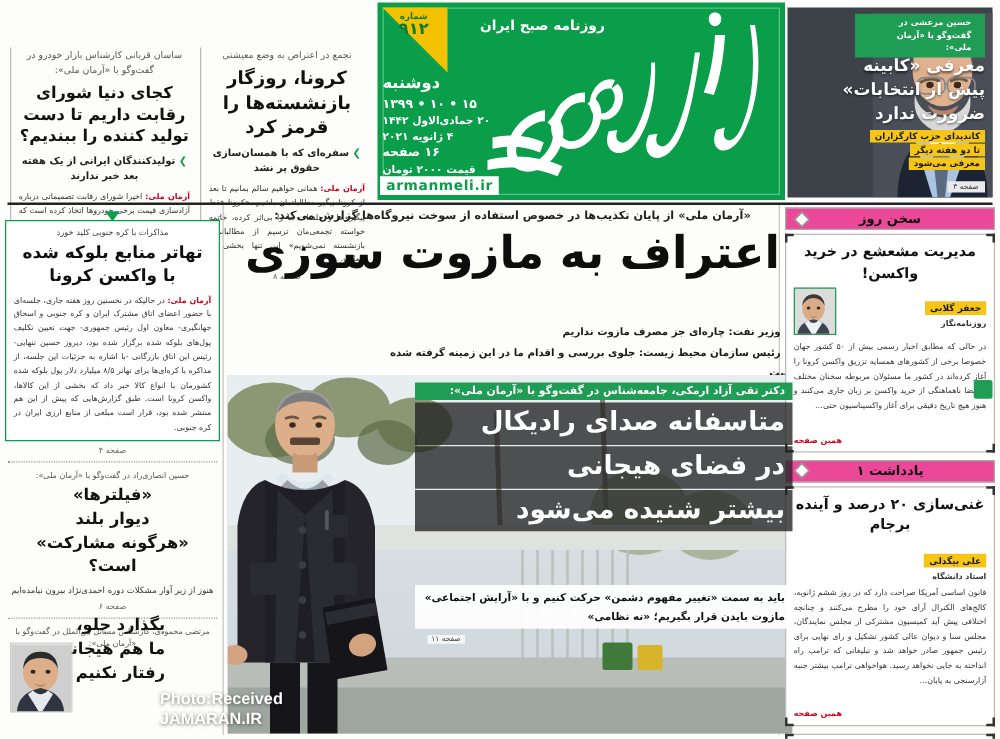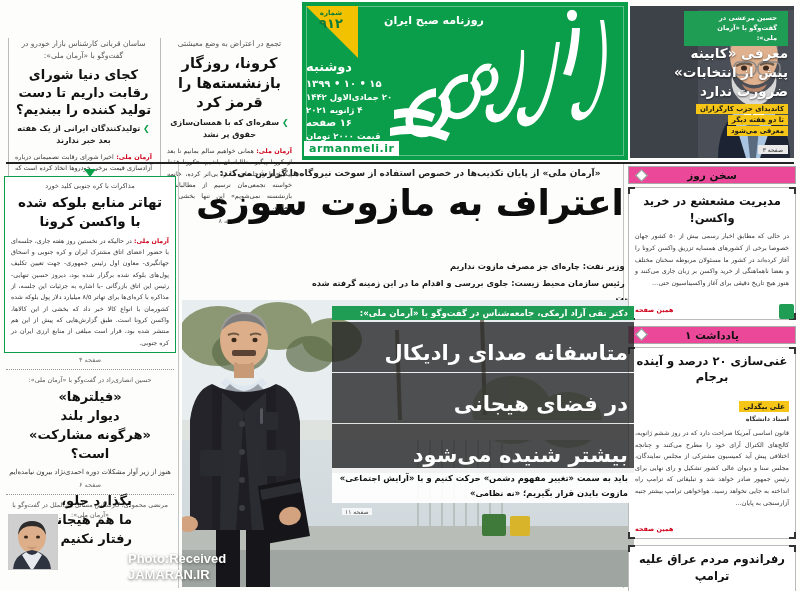--- a/index.html
+++ b/index.html
@@ -270,21 +270,21 @@
     z-index: 6;
     text-align: right;
   }
   .interview-head span {
     display: block;
     background: rgba(34,34,34,0.78);
     color: #ffffff;
     font-size: 21px;
     font-weight: bold;
     line-height: 1.42;
-    padding: 17px 6px 3px 6px;
+    padding: 1px 6px 3px 6px;
     margin-bottom: 1px;
     letter-spacing: -0.4px;
   }
   .interview-sub {
     position: absolute;
     left: 332px; top: 468px;
     width: 302px;
     background: rgba(255,255,255,0.92);
     color: #111;
     font-size: 8.4px;
@@ -800,20 +800,38 @@
       <div class="sb-header">
         <span class="sb-diamond"></span>
         <span>سخن روز</span>
       </div>
       <div class="sb-box">
         <span class="corner-tl"></span>
         <span class="corner-tr"></span>
         <span class="corner-bl"></span>
         <span class="corner-br"></span>
         <div class="sb-head">مدیریت مشعشع در خرید واکسن!</div>
+        <div class="sb-author-row">
+          <div class="sb-avatar">
+            <svg viewBox="0 0 34 38" width="34" height="38">
+              <rect width="34" height="38" fill="#dcdcdc"></rect>
+              <ellipse cx="17" cy="15" rx="9" ry="11" fill="#d9ab87"></ellipse>
+              <path d="M8 13 q1 -9 9 -9 q8 0 9 9 q-3 -6 -9 -6 q-6 0 -9 6z" fill="#3a3a3a"></path>
+              <ellipse cx="13" cy="15" rx="1.4" ry="1.2" fill="#33241a"></ellipse>
+              <ellipse cx="21" cy="15" rx="1.4" ry="1.2" fill="#33241a"></ellipse>
+              <path d="M14 21 q3 2 6 0 q-1 2 -3 2 q-2 0 -3 -2z" fill="#b88a67"></path>
+              <path d="M4 38 q0 -11 13 -14 q13 3 13 14z" fill="#3d4450"></path>
+              <path d="M13 25 q4 4 8 0 l3 2 l-7 11 l-7 -11z" fill="#eef0f2"></path>
+            </svg>
+          </div>
+          <div class="sb-author-meta">
+            <span class="sb-author-name">جعفر گلابی</span>
+            <div class="sb-author-role">روزنامه‌نگار</div>
+          </div>
+        </div>
         <div class="sb-body">در حالی که مطابق اخبار رسمی بیش از ۵۰ کشور جهان خصوصا برخی از کشورهای همسایه تزریق واکسن کرونا را آغاز کرده‌اند در کشور ما مسئولان مربوطه سخنان مختلف و بعضا ناهماهنگی از خرید واکسن بر زبان جاری می‌کنند و هنوز هیچ تاریخ دقیقی برای آغاز واکسیناسیون حتی…</div>
         <div class="sb-samepage">همین صفحه</div>
       </div>
     </div>
 
     <div class="sb-item">
       <div class="sb-header">
         <span class="sb-diamond"></span>
         <span>یادداشت ۱</span>
       </div>

